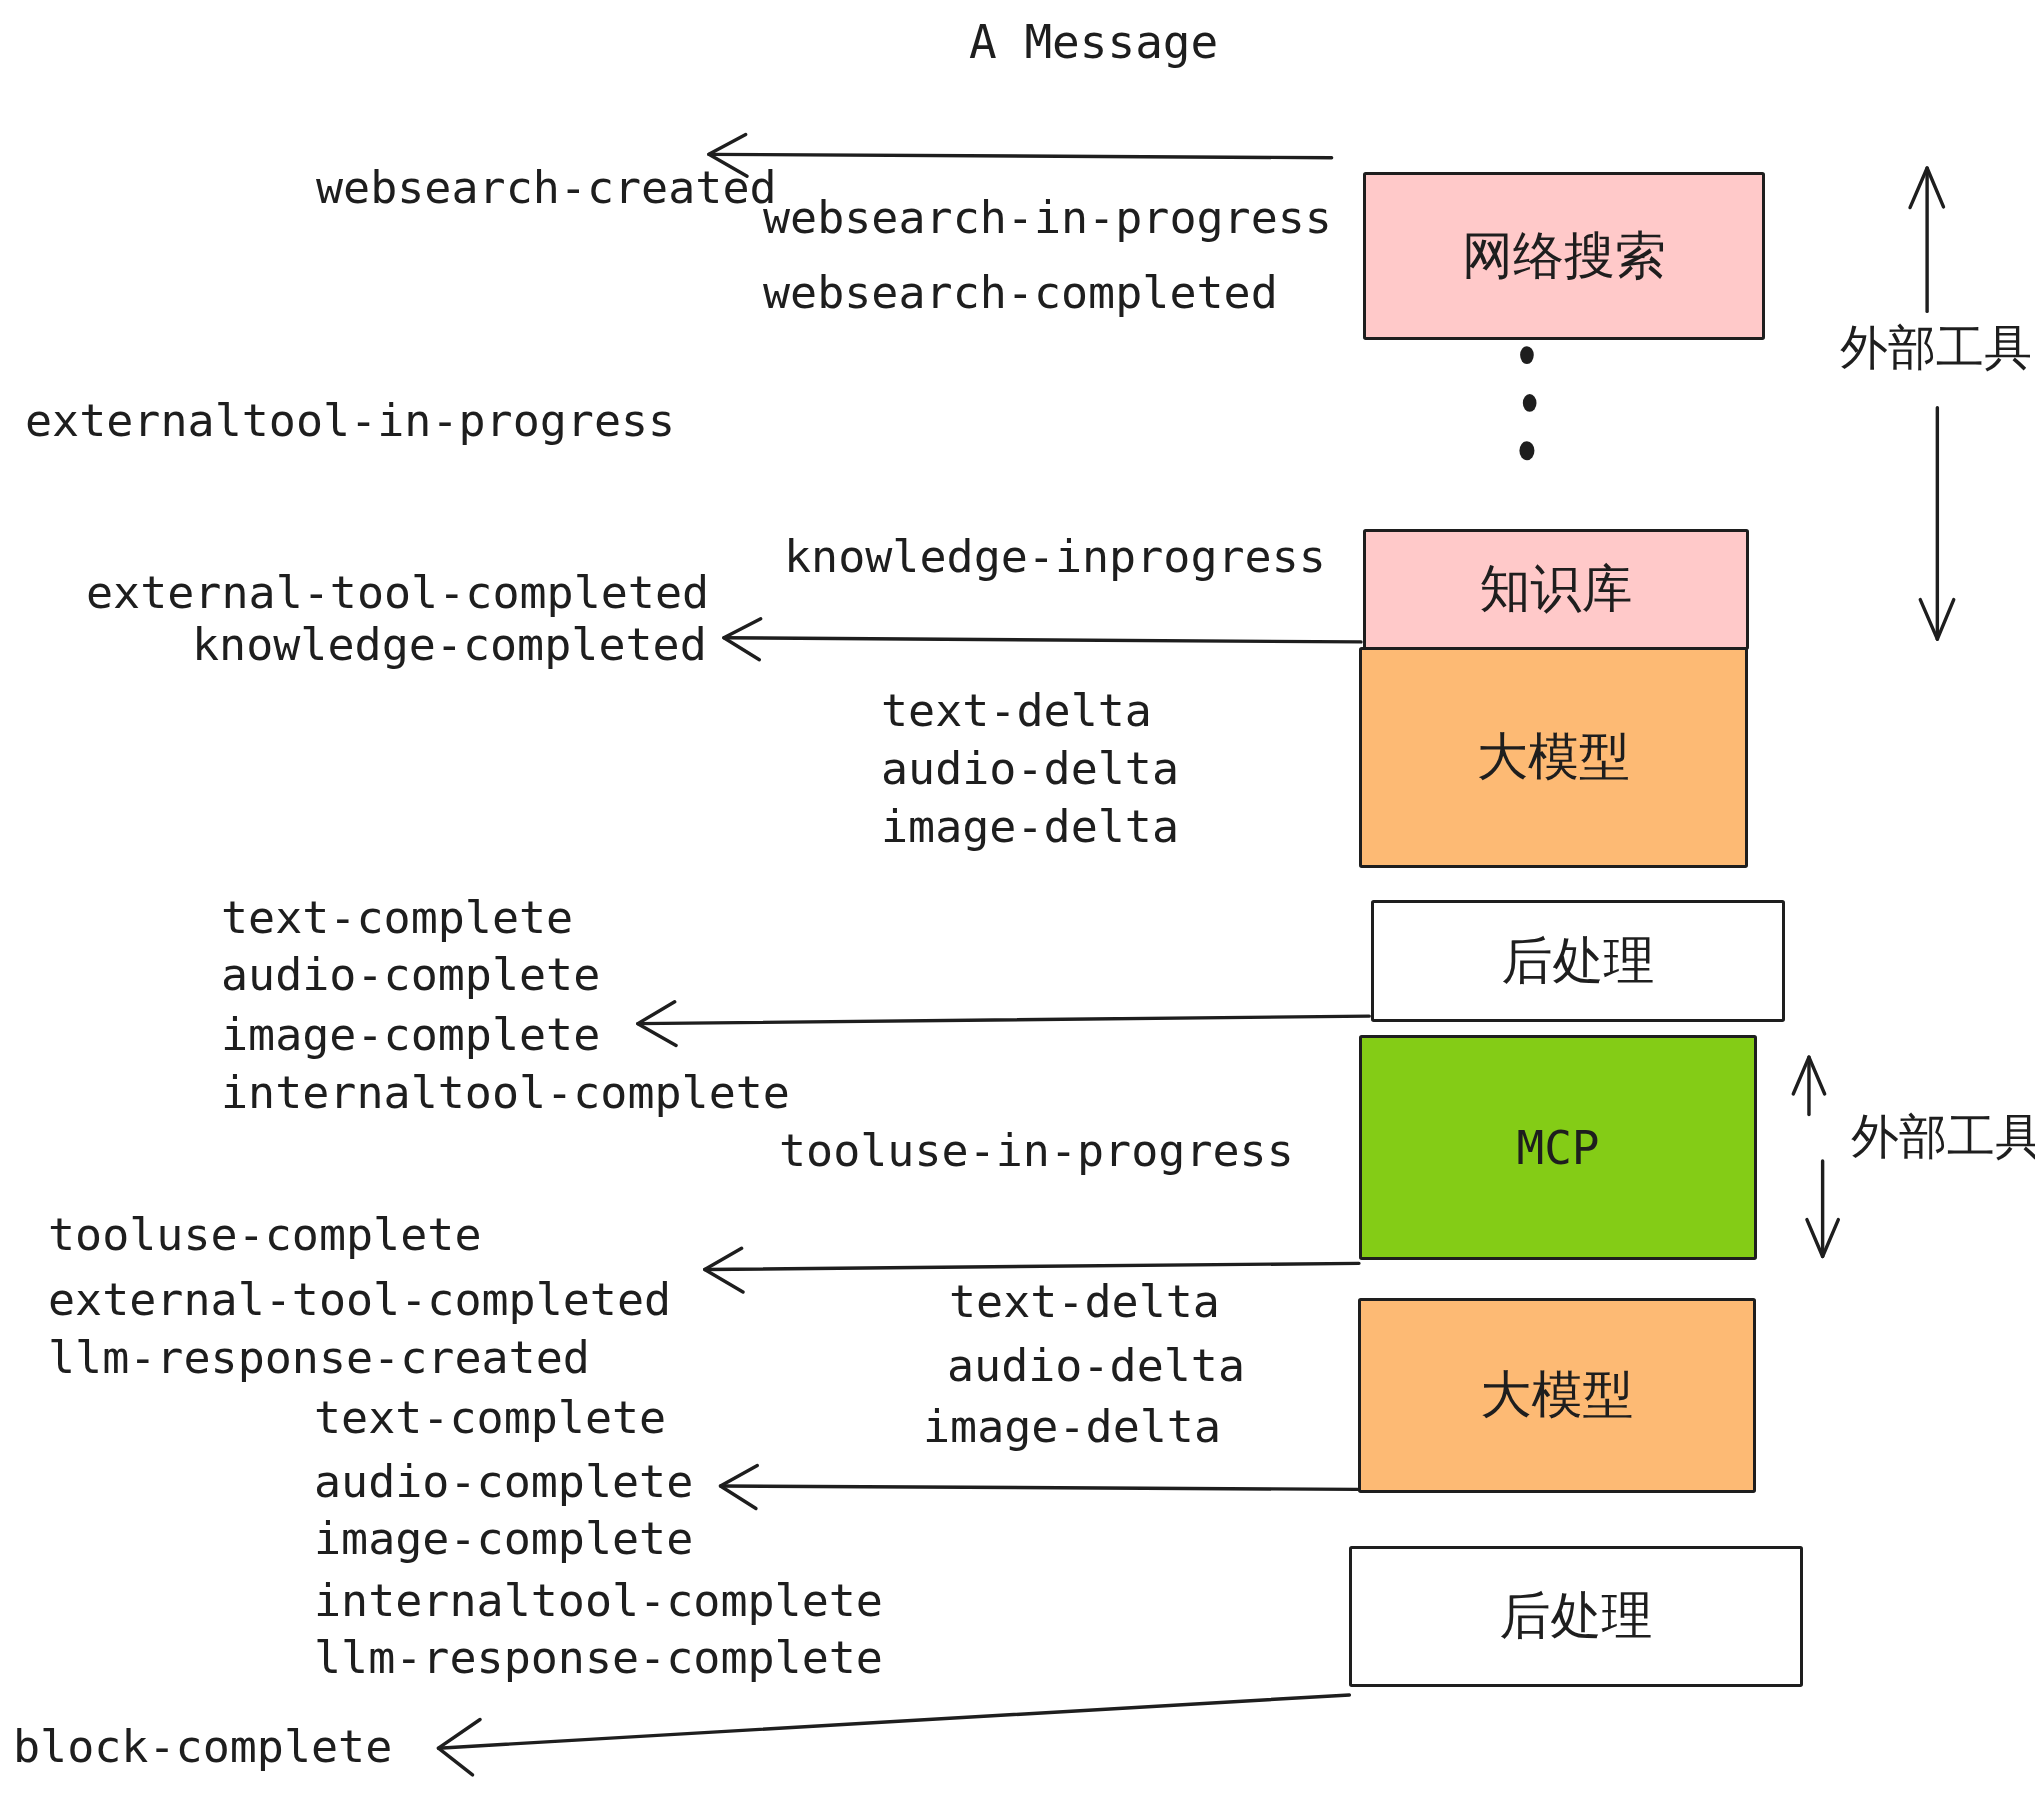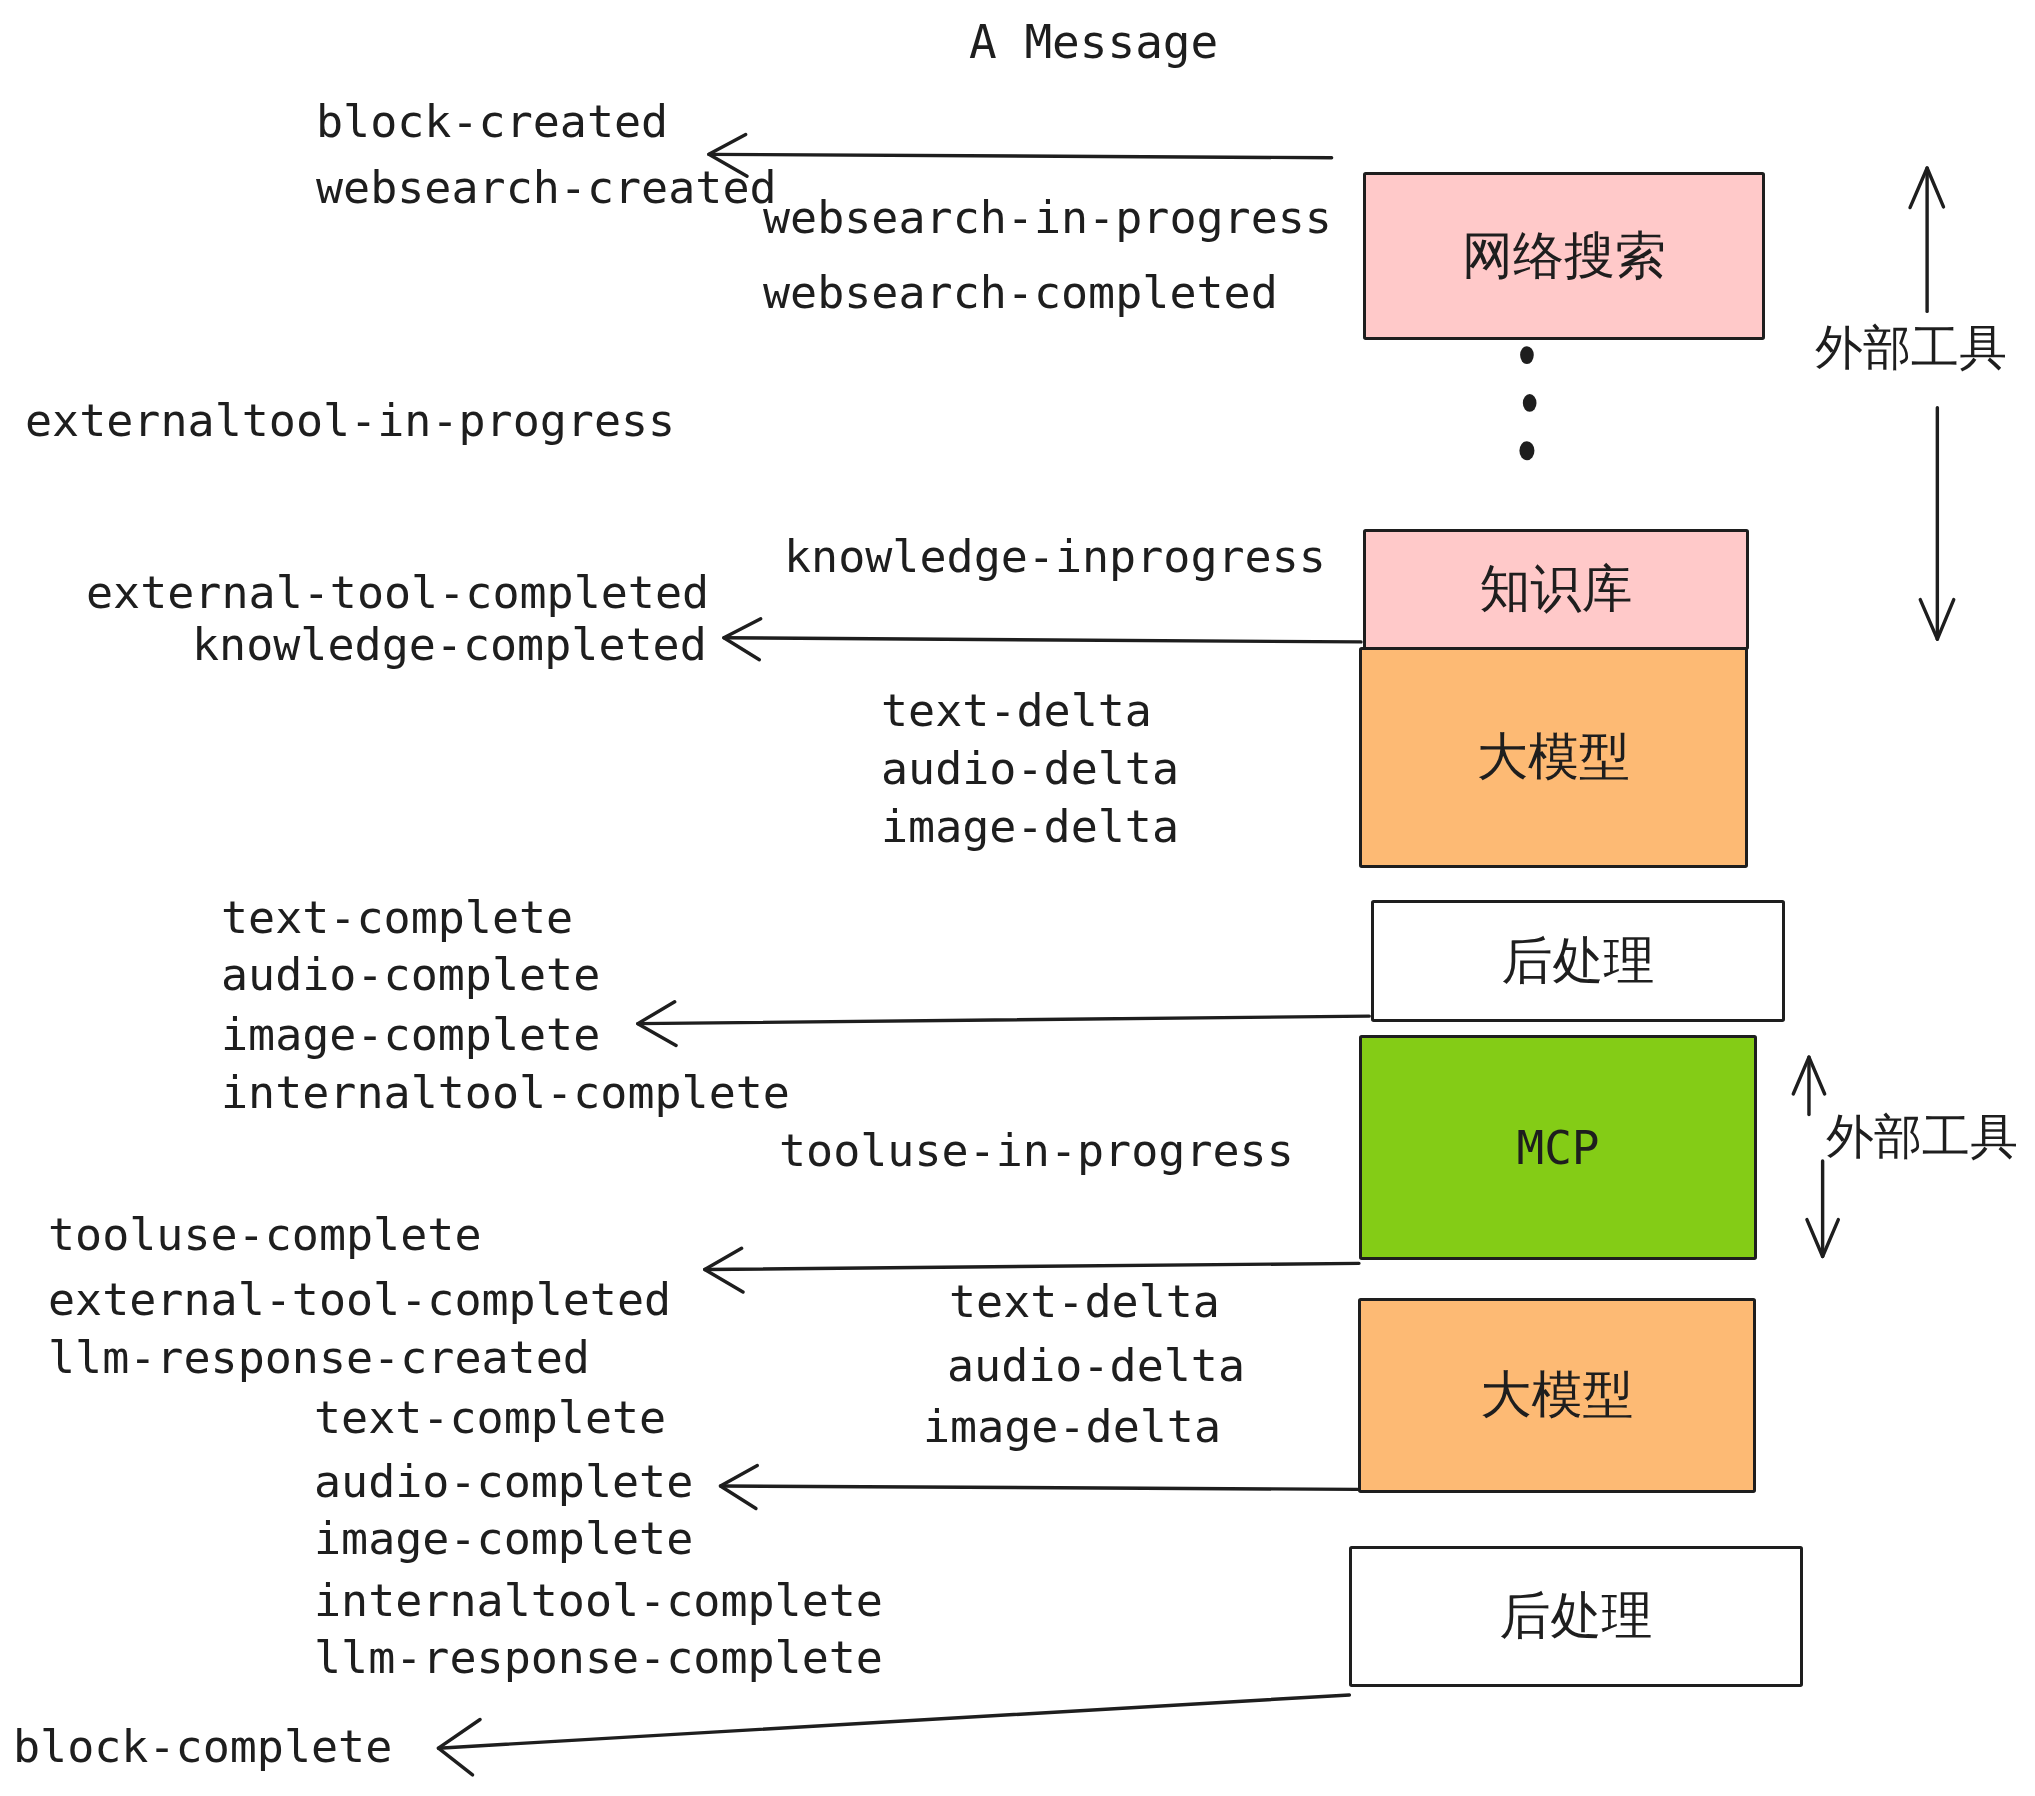--- a/index.html
+++ b/index.html
@@ -27,34 +27,33 @@
   }
   .box .mono{
     font-family:"DejaVu Sans Mono", monospace;font-size:46px;color:#1e1e1e;white-space:nowrap;
   }
   .fill-pink{background:#ffc9c9;}
   .fill-green{background:#fdba74;}
   .fill-yellow{background:#84cc16;}
   .fill-white{background:#ffffff;}
   .side-label{
     position:absolute;font-family:"Liberation Sans", sans-serif;font-size:48px;
-    line-height:48px;color:#1e1e1e;white-space:nowrap;
+    line-height:48px;color:#1e1e1e;white-space:nowrap;margin-left:25px;
   }
   svg.overlay{position:absolute;left:0;top:0;pointer-events:none;}
   svg.overlay path{fill:none;stroke:#1e1e1e;stroke-width:5;stroke-linecap:round;stroke-linejoin:round;}
   svg.overlay ellipse{fill:#1e1e1e;stroke:none;}
 </style>
 </head>
 <body>
 
 <div class="canvas">
 
   <div class="title" style="left:969px;top:19px">A Message</div>
 
-  <div class="ev" style="left:316px;top:99px">block-created</div>
   <div class="ev" style="left:316px;top:165px">websearch-created</div>
   <div class="ev" style="left:763px;top:195px">websearch-in-progress</div>
   <div class="ev" style="left:763px;top:270px">websearch-completed</div>
   <div class="ev" style="left:25px;top:398px">externaltool-in-progress</div>
   <div class="ev" style="left:784px;top:534px">knowledge-inprogress</div>
   <div class="ev" style="left:86px;top:570px">external-tool-completed</div>
   <div class="ev" style="left:192px;top:622px">knowledge-completed</div>
   <div class="ev" style="left:881px;top:688px">text-delta</div>
   <div class="ev" style="left:881px;top:746px">audio-delta</div>
   <div class="ev" style="left:881px;top:804px">image-delta</div>

